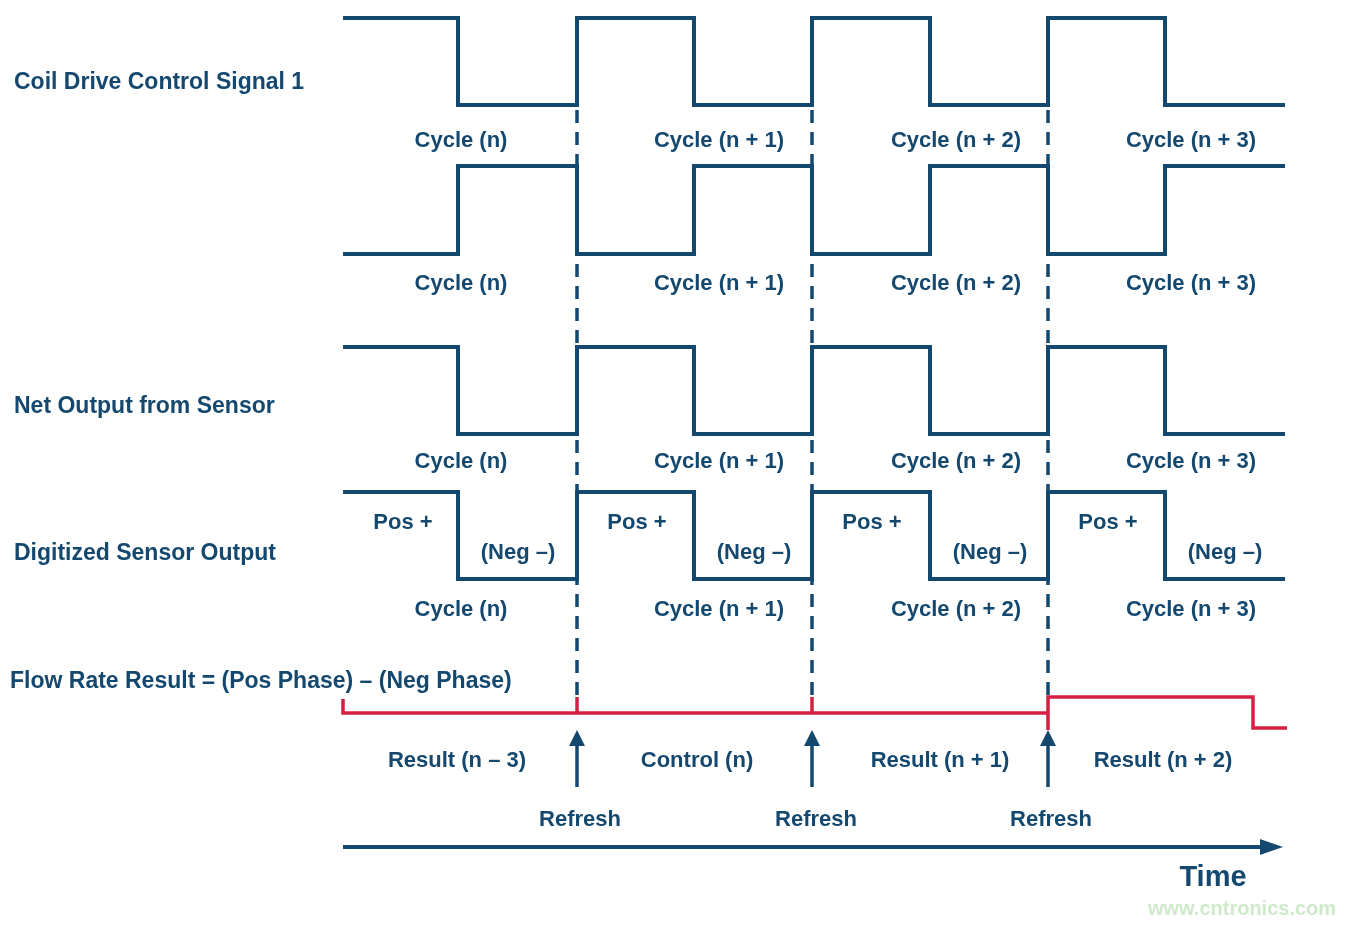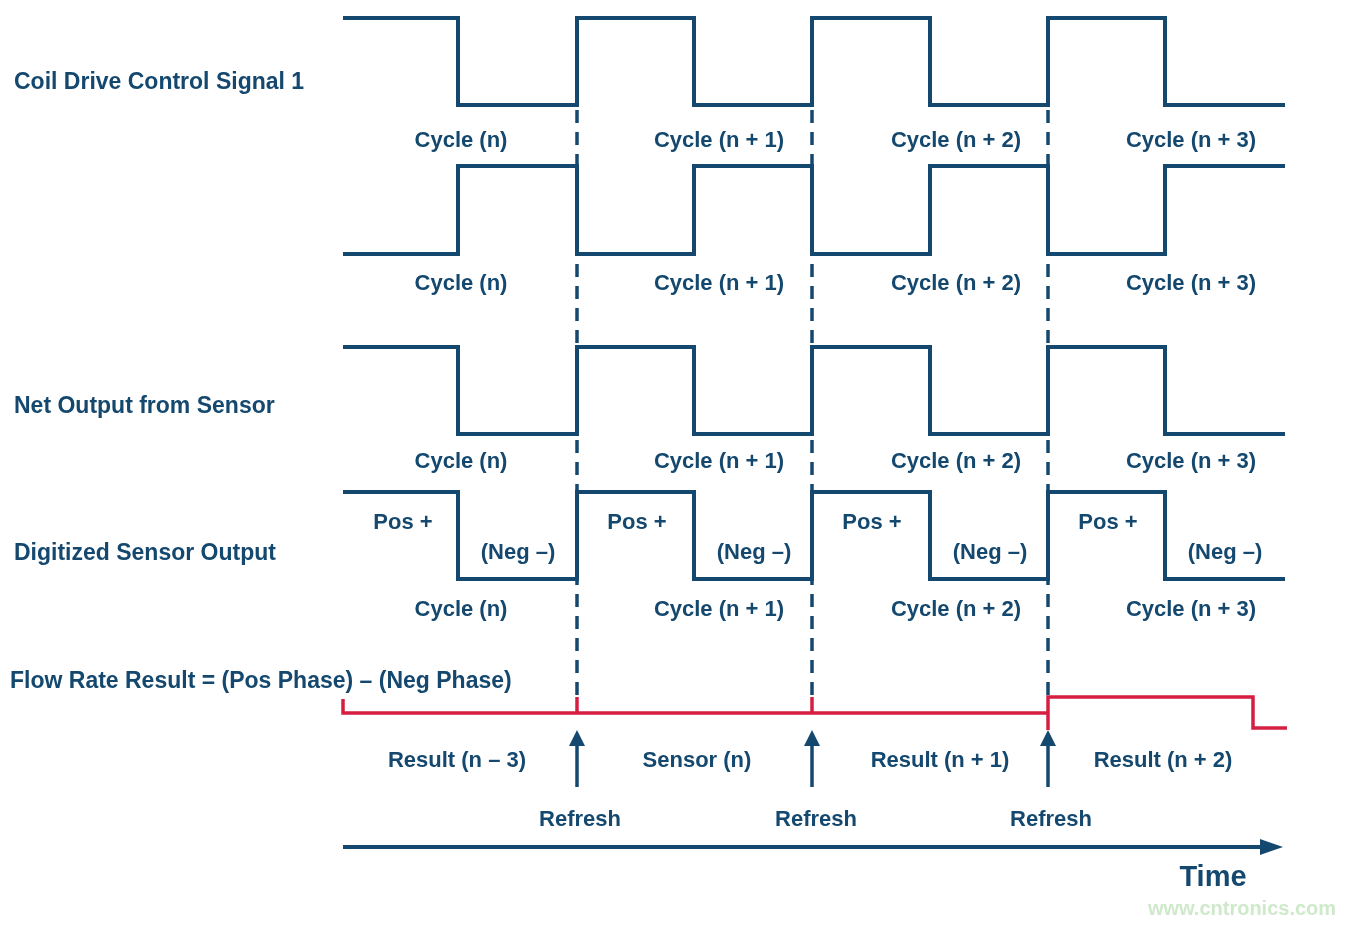--- a/index.html
+++ b/index.html
@@ -124,21 +124,21 @@
   <div class="txt ctr" style="left:403px;  top:522px">Pos +</div>
   <div class="txt ctr" style="left:637px;  top:522px">Pos +</div>
   <div class="txt ctr" style="left:872px;  top:522px">Pos +</div>
   <div class="txt ctr" style="left:1108px; top:522px">Pos +</div>
   <div class="txt ctr" style="left:518px;  top:552px">(Neg –)</div>
   <div class="txt ctr" style="left:754px;  top:552px">(Neg –)</div>
   <div class="txt ctr" style="left:990px;  top:552px">(Neg –)</div>
   <div class="txt ctr" style="left:1225px; top:552px">(Neg –)</div>
 
   <div class="txt ctr" style="left:457px;  top:760px">Result (n – 3)</div>
-  <div class="txt ctr" style="left:697px;  top:760px">Sensor (n)</div>
+  <div class="txt ctr" style="left:697px;  top:760px">Control (n)</div>
   <div class="txt ctr" style="left:940px;  top:760px">Result (n + 1)</div>
   <div class="txt ctr" style="left:1163px; top:760px">Result (n + 2)</div>
 
   <div class="txt ctr" style="left:580px;  top:819px">Refresh</div>
   <div class="txt ctr" style="left:816px;  top:819px">Refresh</div>
   <div class="txt ctr" style="left:1051px; top:819px">Refresh</div>
 
   <div class="txt ctr" style="left:1213px; top:876px; font-size:29px">Time</div>
 
   <div class="watermark" style="left:1242px; top:908px">www.cntronics.com</div>

